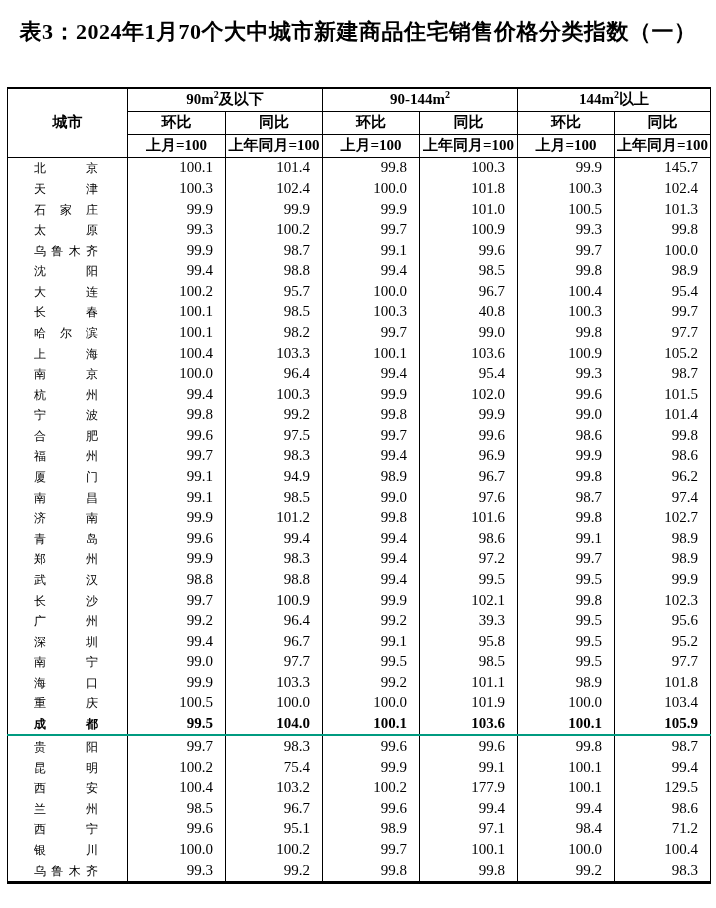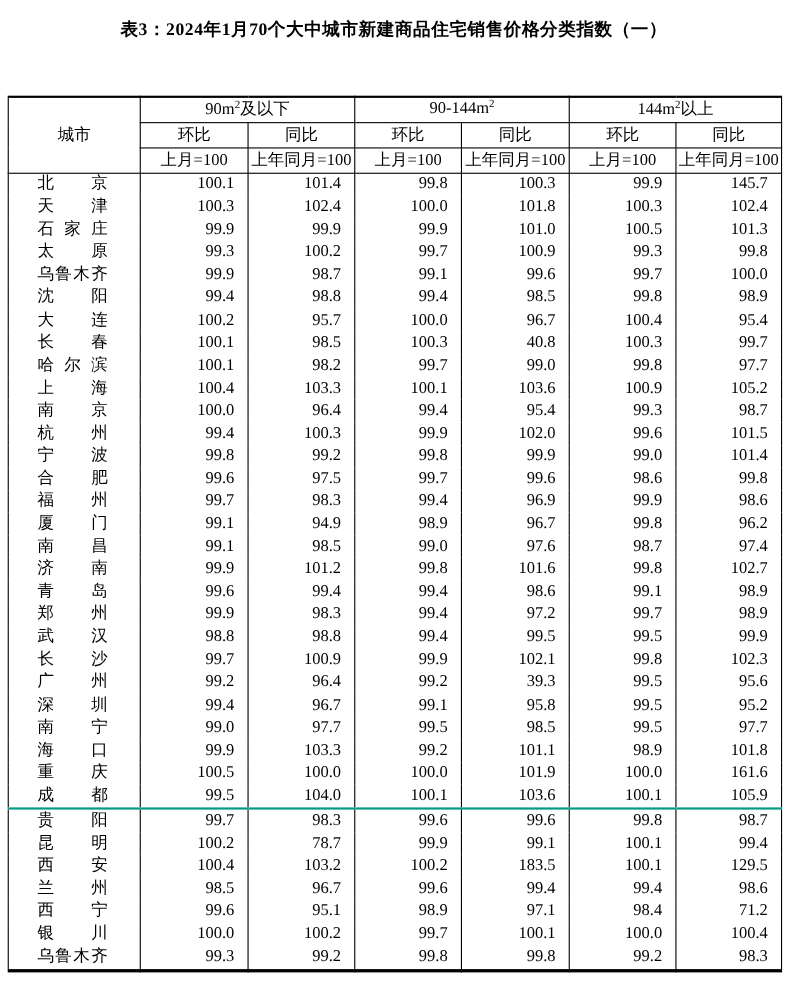--- a/index.html
+++ b/index.html
@@ -3,47 +3,47 @@
 <meta charset="utf-8">
 <style>
   html,body{margin:0;padding:0;}
   body{
     width:716px;height:908px;position:relative;background:#ffffff;
     font-family:"Liberation Serif","DejaVu Serif",serif;color:#000000;
     overflow:hidden;
   }
   .title{
     position:absolute;top:17px;left:0;width:716px;
-    text-align:center;font-weight:bold;font-size:16px;letter-spacing:0.5px;
+    text-align:center;font-weight:bold;font-size:22px;letter-spacing:0.5px;
     white-space:nowrap;
   }
   table.idx{
     position:absolute;left:7px;top:87px;width:703px;height:797px;
     border-collapse:collapse;table-layout:fixed;
     border-top:2px solid #000;border-bottom:3px solid #000;
     border-left:1px solid #000;border-right:1px solid #000;
   }
   thead th{
-    border:1px solid #000;font-weight:normal;font-size:15px;
+    border:1px solid #000;font-weight:bold;font-size:15px;
     padding:0;vertical-align:middle;white-space:nowrap;
   }
   thead tr{height:23px;}
   thead sup{font-size:10px;line-height:0;}
   td{padding:0;font-size:15px;vertical-align:middle;white-space:nowrap;}
   td.num{
     text-align:right;padding-right:12px;
     border-left:1px solid #000;border-right:1px solid #000;
   }
   td.city{border-right:1px solid #000;padding-left:26px;text-align:left;}
   .city-name{
     display:inline-block;width:64px;
     text-align:justify;text-align-last:justify;
-    font-size:15px;line-height:1;
-  }
-  tr.teal-divider td{border-bottom:2px solid var(--teal,#009b80);}
+    font-size:12px;line-height:1;
+  }
+  tr.teal-divider td{border-bottom:2px solid var(--teal,#009b80);font-weight:bold;}
 </style>
 </head>
 <body>
 
 <div class="title">表3：2024年1月70个大中城市新建商品住宅销售价格分类指数（一）</div>
 
 <table class="idx">
   <colgroup>
     <col style="width:120px">
       <col style="width:98px">
@@ -312,21 +312,21 @@
         <td class="num">98.9</td>
         <td class="num">101.8</td>
       </tr>
       <tr>
         <td class="city"><span class="city-name">重庆</span></td>
         <td class="num">100.5</td>
         <td class="num">100.0</td>
         <td class="num">100.0</td>
         <td class="num">101.9</td>
         <td class="num">100.0</td>
-        <td class="num">161.6</td>
+        <td class="num">103.4</td>
       </tr>
       <tr class="teal-divider">
         <td class="city"><span class="city-name">成都</span></td>
         <td class="num">99.5</td>
         <td class="num">104.0</td>
         <td class="num">100.1</td>
         <td class="num">103.6</td>
         <td class="num">100.1</td>
         <td class="num">105.9</td>
       </tr>
@@ -335,32 +335,32 @@
         <td class="num">99.7</td>
         <td class="num">98.3</td>
         <td class="num">99.6</td>
         <td class="num">99.6</td>
         <td class="num">99.8</td>
         <td class="num">98.7</td>
       </tr>
       <tr>
         <td class="city"><span class="city-name">昆明</span></td>
         <td class="num">100.2</td>
-        <td class="num">78.7</td>
+        <td class="num">75.4</td>
         <td class="num">99.9</td>
         <td class="num">99.1</td>
         <td class="num">100.1</td>
         <td class="num">99.4</td>
       </tr>
       <tr>
         <td class="city"><span class="city-name">西安</span></td>
         <td class="num">100.4</td>
         <td class="num">103.2</td>
         <td class="num">100.2</td>
-        <td class="num">183.5</td>
+        <td class="num">177.9</td>
         <td class="num">100.1</td>
         <td class="num">129.5</td>
       </tr>
       <tr>
         <td class="city"><span class="city-name">兰州</span></td>
         <td class="num">98.5</td>
         <td class="num">96.7</td>
         <td class="num">99.6</td>
         <td class="num">99.4</td>
         <td class="num">99.4</td>

